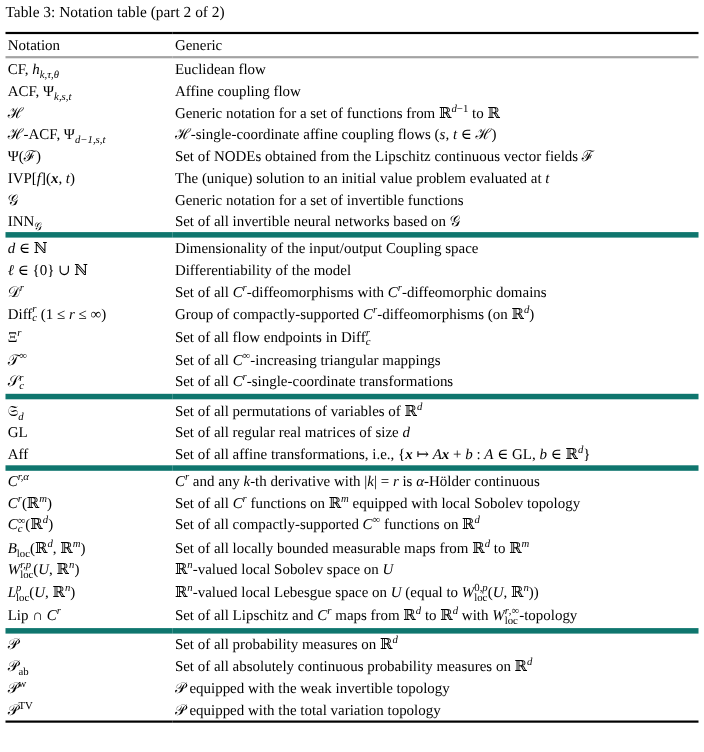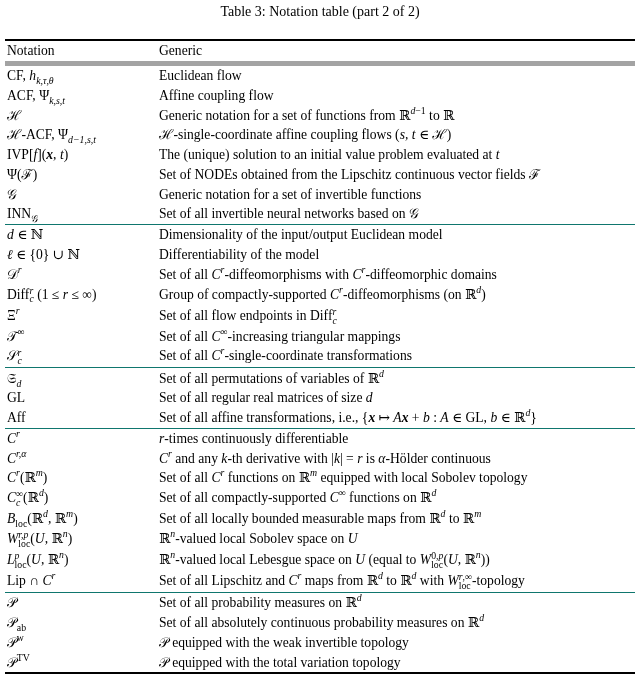--- a/index.html
+++ b/index.html
@@ -4,29 +4,29 @@
 <style>
   * { margin:0; padding:0; box-sizing:border-box; }
   html, body { background:#ffffff; }
   body {
     width:640px; height:684px; overflow:hidden;
     font-family:"Liberation Serif","DejaVu Serif",serif;
     color:#000;
   }
   .page { padding:3px 5px 0 5px; }
   .caption {
-    text-align:center; font-size:14px; line-height:18px; padding-bottom:18px;
+    font-size:14px; line-height:18px; padding-bottom:8px;
     white-space:nowrap;
   }
   table.ntable {
     width:100%; border-collapse:collapse; table-layout:fixed;
     border-top:2px solid #000; border-bottom:2px solid #000;
   }
-  thead { border-bottom:5px solid #a3a3a3;margin-top:44px; }
-  tbody { border-bottom:1px solid #0f766e; }
+  thead { border-bottom:2px solid #a3a3a3;margin-top:44px; }
+  tbody { border-bottom:5px solid #0f766e; }
   tbody:last-child { border-bottom:none; }
   th, td {
     text-align:left; vertical-align:top; font-weight:normal;
     font-size:13.6px; line-height:17.4px;
     padding:1.2px 0 1.2px 2px;
     white-space:nowrap; overflow:visible;
   }
   col.c-not { width:152px; }
   i { font-style:italic; }
   b { font-weight:bold; }
@@ -61,40 +61,40 @@
         </tr>
         <tr>
           <td>ℋ</td>
           <td>Generic notation for a set of functions from ℝ<sup><i>d</i>−1</sup> to ℝ</td>
         </tr>
         <tr>
           <td>ℋ-ACF, Ψ<i><sub>d−1,s,t</sub></i></td>
           <td>ℋ-single-coordinate affine coupling flows (<i>s, t</i> ∈ ℋ)</td>
         </tr>
         <tr>
+          <td>Ψ(ℱ)</td>
+          <td>Set of NODEs obtained from the Lipschitz continuous vector fields ℱ</td>
+        </tr>
+        <tr>
           <td>IVP[<i>f</i>](<b><i>x</i></b>, <i>t</i>)</td>
           <td>The (unique) solution to an initial value problem evaluated at <i>t</i></td>
         </tr>
         <tr>
-          <td>Ψ(ℱ)</td>
-          <td>Set of NODEs obtained from the Lipschitz continuous vector fields ℱ</td>
-        </tr>
-        <tr>
           <td>𝒢</td>
           <td>Generic notation for a set of invertible functions</td>
         </tr>
         <tr>
           <td>INN<sub>𝒢</sub></td>
           <td>Set of all invertible neural networks based on 𝒢</td>
         </tr>
       </tbody>
       <tbody>
         <tr>
           <td><i>d</i> ∈ ℕ</td>
-          <td>Dimensionality of the input/output Euclidean model</td>
+          <td>Dimensionality of the input/output Coupling space</td>
         </tr>
         <tr>
           <td><i>ℓ</i> ∈ {0} ∪ ℕ</td>
           <td>Differentiability of the model</td>
         </tr>
         <tr>
           <td>𝒟<sup><i>r</i></sup></td>
           <td>Set of all <i>C<sup>r</sup></i>-diffeomorphisms with <i>C<sup>r</sup></i>-diffeomorphic domains</td>
         </tr>
         <tr>
@@ -131,24 +131,20 @@
         <tr>
           <td>GL</td>
           <td>Set of all regular real matrices of size <i>d</i></td>
         </tr>
         <tr>
           <td>Aff</td>
           <td>Set of all affine transformations, i.e., {<b><i>x</i></b> ↦ <i>A</i><b><i>x</i></b> + <i>b</i> : <i>A</i> ∈ GL, <i>b</i> ∈ ℝ<sup><i>d</i></sup>}</td>
         </tr>
       </tbody>
       <tbody>
-        <tr>
-          <td><i>C<sup>r</sup></i></td>
-          <td><i>r</i>-times continuously differentiable</td>
-        </tr>
         <tr>
           <td><i>C<sup>r,α</sup></i></td>
           <td><i>C<sup>r</sup></i> and any <i>k</i>-th derivative with |<i>k</i>| = <i>r</i> is <i>α</i>-Hölder continuous</td>
         </tr>
         <tr>
           <td><i>C<sup>r</sup></i>(ℝ<sup><i>m</i></sup>)</td>
           <td>Set of all <i>C<sup>r</sup></i> functions on ℝ<sup><i>m</i></sup> equipped with local Sobolev topology</td>
         </tr>
         <tr>
           <td><i>C</i><span class="ss">

